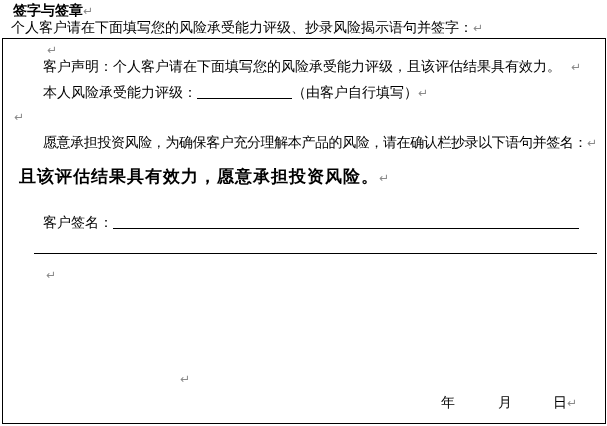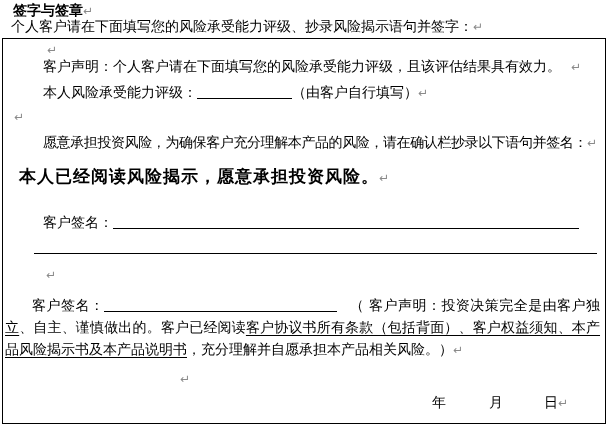--- a/index.html
+++ b/index.html
@@ -43,42 +43,41 @@
   .gap43{margin-left:43px;}
   .gap41{margin-left:41px;}
 </style>
 </head>
 <body>
 
 <div class="doc">
 
   <div class="t bold" style="left:4px;top:2px;"><span>签字与签章</span><span class="pilcrow">↵</span></div>
 
-  <div class="t" style="left:2px;top:19px;font-family:Liberation Serif, serif;"><span>个人客户请在下面填写您的风险承受能力评级、抄录风险揭示语句并签字：</span><span class="pilcrow">↵</span></div>
+  <div class="t" style="left:2px;top:19px;"><span>个人客户请在下面填写您的风险承受能力评级、抄录风险揭示语句并签字：</span><span class="pilcrow">↵</span></div>
 
   <div class="box">
 
     <div class="t" style="left:35px;top:2px;"><span class="pilcrow">↵</span></div>
 
     <div class="t" style="left:31px;top:19px;"><span>客户声明：个人客户请在下面填写您的风险承受能力评级，且该评估结果具有效力。</span><span class="pilcrow pad">↵</span></div>
 
     <div class="t" style="left:31px;top:44px;text-align:center;"><span>本人风险承受能力评级：</span><span class="blank" style="width:95px;"></span><span>（由客户自行填写）</span><span class="pilcrow">↵</span></div>
 
     <div class="t" style="left:2px;top:69px;"><span class="pilcrow">↵</span></div>
 
     <div class="t" style="left:31px;top:95px;letter-spacing:-0.4px;"><span>愿意承担投资风险，为确保客户充分理解本产品的风险，请在确认栏抄录以下语句并签名：</span><span class="pilcrow">↵</span></div>
 
-    <div class="t bold statement" style="left:7px;top:129px;"><span>本人已经阅读风险揭示，愿意承担投资风险。</span><span class="pilcrow">↵</span></div>
+    <div class="t bold statement" style="left:7px;top:129px;"><span>且该评估结果具有效力，愿意承担投资风险。</span><span class="pilcrow">↵</span></div>
 
     <div class="t" style="left:31px;top:174px;"><span>客户签名：</span><span class="blank" style="width:466px;"></span></div>
 
     <div class="rule" style="left:31px;top:214px;width:563px;"></div>
 
     <div class="t" style="left:34px;top:227px;"><span class="pilcrow">↵</span></div>
 
-    <div class="signpara"><span>客户签名：</span><span class="blank" style="width:233px;margin-right:12px;"></span><span>（ 客户声明：投资决策完全是由客户独</span><span class="u">立</span><span>、自主、谨慎做出的。客户已经阅读</span><span class="u">客户协议书所有条款（包括背面）、客户权益须知、本产品风险揭示书及本产品说明书</span><span>，充分理解并自愿承担本产品相关风险。）</span><span class="pilcrow">↵</span></div>
 
     <div class="t" style="left:168px;top:331px;"><span class="pilcrow">↵</span></div>
 
-    <div class="t datewrap" style="left:420px;top:355px;"><span>年</span><span class="gap43">月</span><span class="gap41">日</span><span class="pilcrow">↵</span></div>
+    <div class="t datewrap" style="left:429px;top:355px;"><span>年</span><span class="gap43">月</span><span class="gap41">日</span><span class="pilcrow">↵</span></div>
 
   </div>
 </div>
 
 </body></html>

